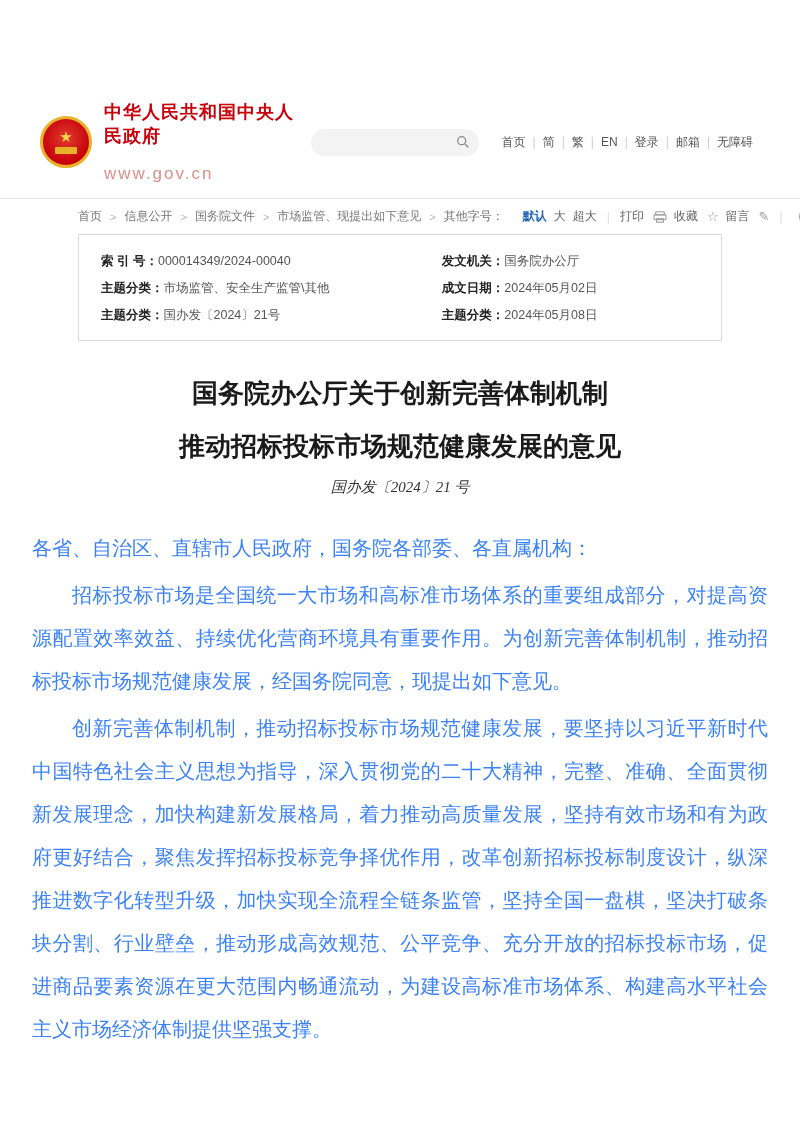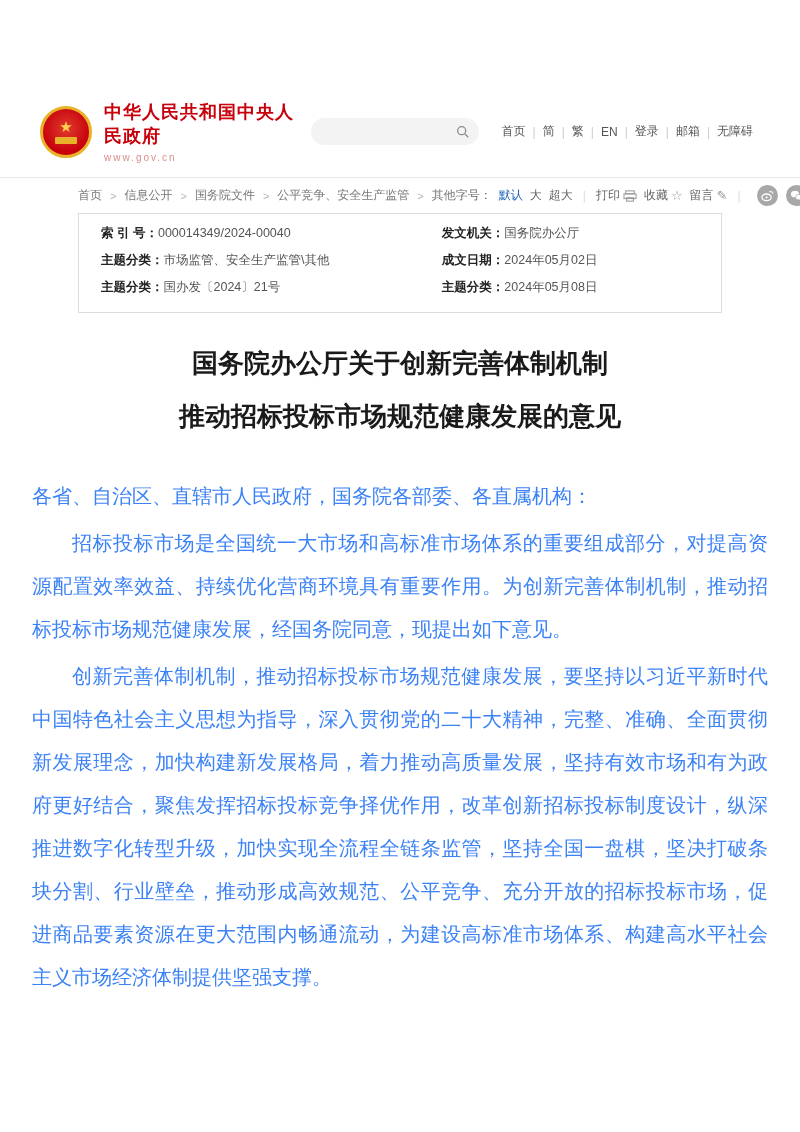--- a/index.html
+++ b/index.html
@@ -18,21 +18,21 @@
   .emblem {
     width:52px; height:52px; border-radius:50%;
     background:radial-gradient(circle at 50% 42%, #e03c2d 0%, #c7000b 70%);
     border:3px solid #e8b32a;
     display:flex; flex-direction:column; align-items:center; justify-content:center;
     flex:0 0 auto;
   }
   .emblem .star { color:#ffd24d; font-size:15px; line-height:14px; }
   .emblem .gate { width:22px; height:7px; background:#e8b32a; border-radius:1px; margin-top:3px; }
   .site-text .site-title { color:#c7000b; font-weight:bold; font-size:18px; letter-spacing:1px; }
-  .site-text .site-url { color:#d98f8a; font-size:10px; letter-spacing:2px; margin-top:4px; }
+  .site-text .site-url { color:#d98f8a; font-size:17px; letter-spacing:2px; margin-top:16px; }
   .search-wrap {
     margin-left:auto; width:168px; height:27px; background:#f3f3f3;
     border-radius:14px; display:flex; align-items:center; justify-content:flex-end;
     padding-right:9px;
   }
   .search-input {
     flex:1; border:none; background:transparent; outline:none;
     padding:0 8px; font-size:12px; color:#333;
   }
   .mag-icon { width:14px; height:14px; flex:0 0 auto; }
@@ -45,44 +45,44 @@
   
   .navbar {
     border-top:1px solid #e9e9e9;
     height:36px; display:flex; align-items:center;
     padding:0 78px; font-size:12px; color:#777;
   }
   .crumbs { display:flex; align-items:center; gap:8px; white-space:nowrap; }
   .crumbs .crumb { cursor:pointer; }
   .crumbs .csep { color:#b5b5b5; font-size:11px; }
   .tools { margin-left:auto; display:flex; align-items:center; gap:7px; white-space:nowrap; color:#666; }
-  .tools .fs-default { color:#1e62b9; font-weight:normal; }
+  .tools .fs-default { color:#1e62b9; font-weight:bold;margin-left:12px; }
   .tools .bar { color:#ddd; margin:0 3px; }
-  .tool-item { display:flex; align-items:center; gap:3px; cursor:pointer; color:#666; }
+  .tool-item { display:flex; align-items:center; gap:9px; cursor:pointer; color:#666; }
   .tool-glyph { color:#999; font-size:13px; }
   .prt-icon { width:14px; height:12px; }
   .social { display:flex; gap:8px; margin-left:6px; }
   .soc {
     width:21px; height:21px; border-radius:50%; background:#a8a8a8;
     display:flex; align-items:center; justify-content:center; cursor:pointer;
   }
   .soc svg { display:block; }
   
   .meta-box {
     margin:0 78px; border:1px solid #dcdcdc; background:#fff;
-    padding:6px 22px 11px 22px; font-size:12.5px; line-height:27px;
+    padding:13px 22px 11px 22px; font-size:12.5px; line-height:27px;
   }
   .meta-grid { display:grid; grid-template-columns:57% 43%; }
   .meta-cell.full { grid-column:1 / span 2; }
   .meta-label { font-weight:bold; color:#222; }
   .meta-value { color:#555; }
   
   .doc-title {
     margin-top:26px; text-align:center;
-    font-family:Liberation Mono, monospace; font-weight:bold;
+    font-family:Liberation Sans, sans-serif; font-weight:bold;
     font-size:26px; color:#1a1a1a; line-height:53px;
   }
   .doc-number {
     text-align:center; font-family:"Liberation Serif", serif;
     font-style:italic; font-size:15px; color:#333; margin-top:5px;
   }
   .doc-body {
     margin:30px 32px 0 32px;
     font-family:"Liberation Serif", serif;
     font-size:20px; line-height:43px; color:#3b82f6;
@@ -135,21 +135,21 @@
   </div>
 
   <div class="navbar">
     <div class="crumbs">
       <span class="crumb">首页</span>
       <span class="csep">&gt;</span>
       <span class="crumb">信息公开</span>
       <span class="csep">&gt;</span>
       <span class="crumb">国务院文件</span>
       <span class="csep">&gt;</span>
-      <span class="crumb">公平竞争、安全生产监管</span>
+      <span class="crumb">市场监管、现提出如下意见</span>
       <span class="csep">&gt;</span>
       <span class="crumb">其他</span>
     </div>
 
     <div class="tools">
       <span>字号：</span>
       <span class="fs-default">默认</span>
       <span>大</span>
       <span>超大</span>
       <span class="bar">|</span>
@@ -209,20 +209,21 @@
       <div class="meta-cell">
         <span class="meta-label">主题分类：</span><span class="meta-value">2024年05月08日</span>
       </div>
     </div>
   </div>
 
   <h1 class="doc-title">
     <div>国务院办公厅关于创新完善体制机制</div>
     <div>推动招标投标市场规范健康发展的意见</div>
   </h1>
+  <div class="doc-number">国办发〔2024〕21 号</div>
 
   <div class="doc-body">
     <p>各省、自治区、直辖市人民政府，国务院各部委、各直属机构：</p>
     <p class="indent">招标投标市场是全国统一大市场和高标准市场体系的重要组成部分，对提高资源配置效率效益、持续优化营商环境具有重要作用。为创新完善体制机制，推动招标投标市场规范健康发展，经国务院同意，现提出如下意见。</p>
     <p class="indent">创新完善体制机制，推动招标投标市场规范健康发展，要坚持以习近平新时代中国特色社会主义思想为指导，深入贯彻党的二十大精神，完整、准确、全面贯彻新发展理念，加快构建新发展格局，着力推动高质量发展，坚持有效市场和有为政府更好结合，聚焦发挥招标投标竞争择优作用，改革创新招标投标制度设计，纵深推进数字化转型升级，加快实现全流程全链条监管，坚持全国一盘棋，坚决打破条块分割、行业壁垒，推动形成高效规范、公平竞争、充分开放的招标投标市场，促进商品要素资源在更大范围内畅通流动，为建设高标准市场体系、构建高水平社会主义市场经济体制提供坚强支撑。</p>
   </div>
 
 </div>
 
 </body></html>

